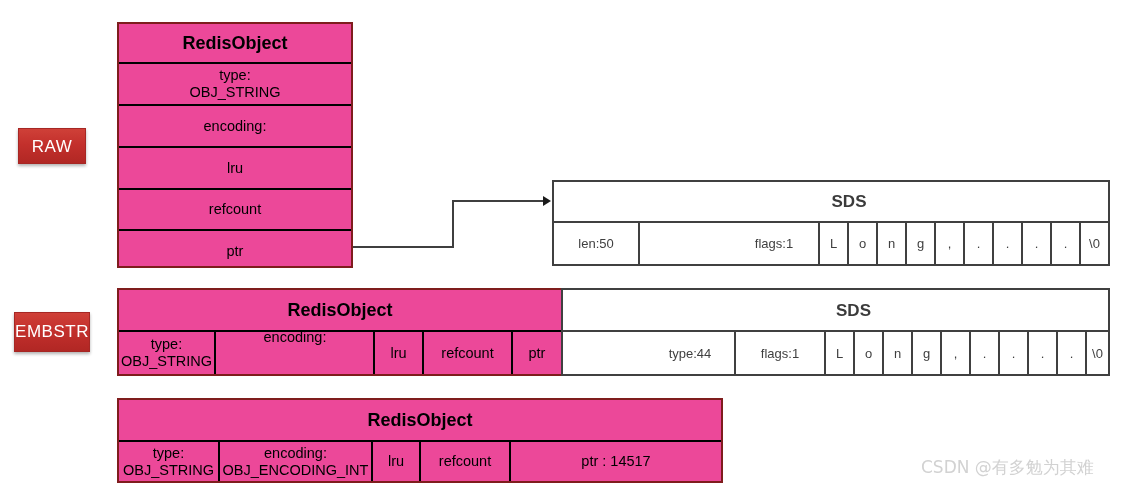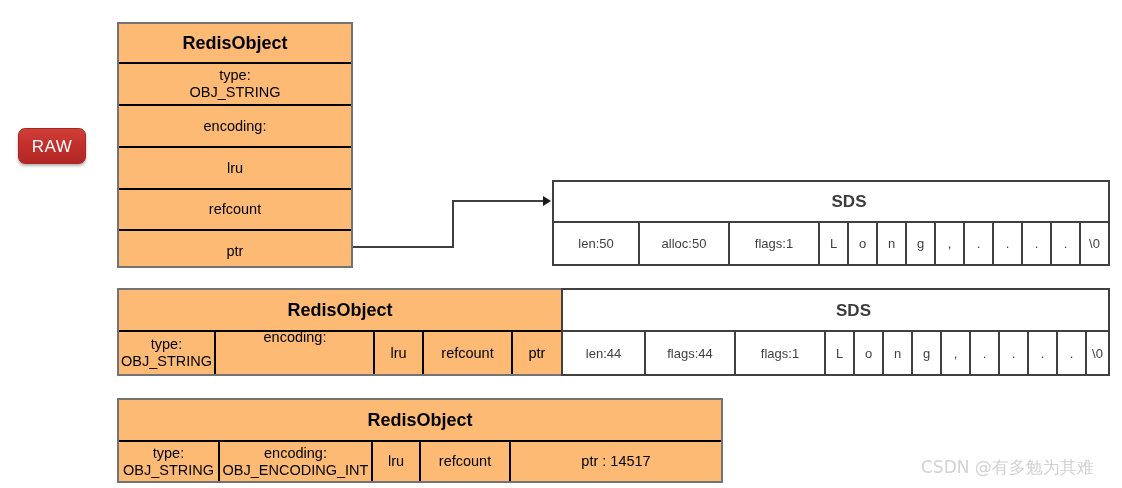--- a/index.html
+++ b/index.html
@@ -15,42 +15,42 @@
   }
   #canvas {
     position: relative;
     width: 1122px;
     height: 488px;
   }
 
   
   .badge {
     position: absolute;
-    border-radius: 7px;
+    border-radius: 0;
     background: linear-gradient(180deg, #cf4038 0%, #c3302c 45%, #b12724 100%);
     border: 1px solid #a62724;
     box-shadow: 0 2px 3px rgba(0,0,0,0.30);
     color: #ffffff;
     font-size: 17px;
     text-align: center;
     line-height: 21px;
     letter-spacing: .5px;
     overflow: visible;
     display: flex;
     align-items: center;
     justify-content: flex-start;
   }
   .badge span { display:block; width:100%; }
 
   
   .box {
     position: absolute;
     box-sizing: border-box;
-    border: 2px solid #737373;
-    background: #fdba74;
+    border: 2px solid #7f1d1d;
+    background: #ec4899;
   }
   .boxgray {
     position: absolute;
     box-sizing: border-box;
     border: 2px solid #404040;
     background: #ffffff;
   }
   .cell {
     position: absolute;
     box-sizing: border-box;
@@ -114,20 +114,23 @@
 </style>
 </head>
 <body>
 
 <div id="canvas">
 
   <div class="badge" style="left:18px; top:128px; width:66px; height:34px;">
     <span>RAW</span>
   </div>
 
+  <div class="badge" style="left:14px; top:312px; width:74px; height:38px;">
+    <span style="font-size:17px; line-height:19px; word-break:break-all; margin-top:-2px;">EMBSTR</span>
+  </div>
 
 
   <div class="box" style="left:117px; top:22px; width:236px; height:246px;">
 
     <div class="cell title cellborder-b" style="left:0; top:0; width:232px; height:40px;">RedisObject</div>
 
     <div class="cell wrap cellborder-b" style="left:0; top:40px; width:232px; height:42px; flex-direction:column;">
       <span>type:</span>
       <span>OBJ_STRING</span>
     </div>
@@ -146,21 +149,20 @@
   <div class="lineh" style="left:353px; top:246px; width:101px;"></div>
   <div class="linev" style="left:452px; top:200px; height:48px;"></div>
   <div class="lineh" style="left:452px; top:200px; width:92px;"></div>
   <div class="arrowhead" style="left:543px; top:196px;"></div>
 
   <div class="boxgray" style="left:552px; top:180px; width:558px; height:86px;">
 
     <div class="cell gtitle gborder-b" style="left:0; top:0; width:554px; height:41px;">SDS</div>
 
     <div class="cell gtext gborder-r" style="left:0; top:41px; width:86px; height:41px;">len:50</div>
-    <div class="cell gtext gborder-r" style="left:86px; top:41px; width:90px; height:41px;">alloc:50</div>
     <div class="cell gtext gborder-r" style="left:176px; top:41px; width:90px; height:41px;">flags:1</div>
 
     <div class="cell gtext gborder-r" style="left:266px; top:41px; width:29px; height:41px;">L</div>
     <div class="cell gtext gborder-r" style="left:295px; top:41px; width:29px; height:41px;">o</div>
     <div class="cell gtext gborder-r" style="left:324px; top:41px; width:29px; height:41px;">n</div>
     <div class="cell gtext gborder-r" style="left:353px; top:41px; width:29px; height:41px;">g</div>
     <div class="cell gtext gborder-r" style="left:382px; top:41px; width:29px; height:41px;">,</div>
     <div class="cell gtext gborder-r" style="left:411px; top:41px; width:29px; height:41px;">.</div>
     <div class="cell gtext gborder-r" style="left:440px; top:41px; width:29px; height:41px;">.</div>
     <div class="cell gtext gborder-r" style="left:469px; top:41px; width:29px; height:41px;">.</div>
@@ -183,22 +185,21 @@
     <div class="cell" style="left:394px; top:42px; width:48px; height:42px;">ptr</div>
   </div>
 
   <div class="overflowtxt" style="left:205px; top:329px; width:180px;">
     <span>encoding:</span><br>
   </div>
 
   <div class="boxgray" style="left:561px; top:288px; width:549px; height:88px;">
     <div class="cell gtitle gborder-b" style="left:0; top:0; width:545px; height:42px;">SDS</div>
 
-    <div class="cell gtext gborder-r" style="left:0; top:42px; width:83px; height:42px;">len:44</div>
-    <div class="cell gtext gborder-r" style="left:83px; top:42px; width:90px; height:42px;">flags:44</div>
+    <div class="cell gtext gborder-r" style="left:83px; top:42px; width:90px; height:42px;">type:44</div>
     <div class="cell gtext gborder-r" style="left:173px; top:42px; width:90px; height:42px;">flags:1</div>
 
     <div class="cell gtext gborder-r" style="left:263px; top:42px; width:29px; height:42px;">L</div>
     <div class="cell gtext gborder-r" style="left:292px; top:42px; width:29px; height:42px;">o</div>
     <div class="cell gtext gborder-r" style="left:321px; top:42px; width:29px; height:42px;">n</div>
     <div class="cell gtext gborder-r" style="left:350px; top:42px; width:29px; height:42px;">g</div>
     <div class="cell gtext gborder-r" style="left:379px; top:42px; width:29px; height:42px;">,</div>
     <div class="cell gtext gborder-r" style="left:408px; top:42px; width:29px; height:42px;">.</div>
     <div class="cell gtext gborder-r" style="left:437px; top:42px; width:29px; height:42px;">.</div>
     <div class="cell gtext gborder-r" style="left:466px; top:42px; width:29px; height:42px;">.</div>

